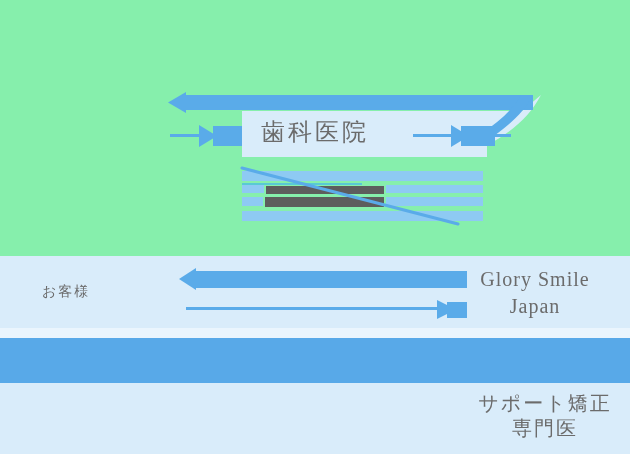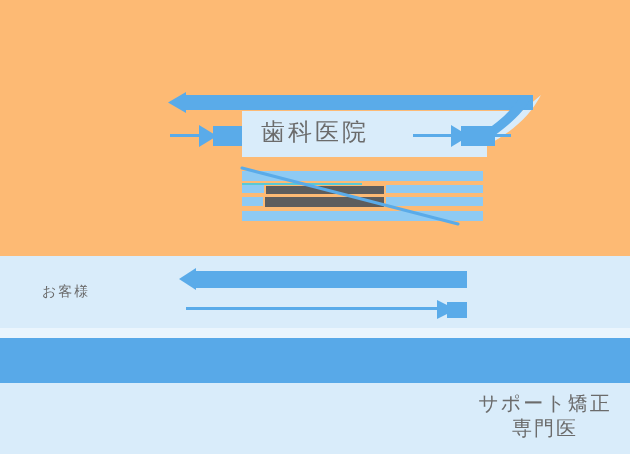--- a/index.html
+++ b/index.html
@@ -1,20 +1,20 @@
 <!DOCTYPE html>
 <html><head>
 <meta charset="utf-8">
 <style>
   html,body { margin:0; padding:0; }
   .stage {
     position: relative;
     width: 630px;
     height: 454px;
-    background: #fdba74;
+    background: #86efac;
     overflow: hidden;
     font-family: Liberation Serif, serif;
   }
   .gfx {
     position: absolute;
     left: 0; top: 0;
     width: 630px; height: 454px;
     display: block;
   }
   .label {
@@ -100,19 +100,23 @@
 
     <rect x="0" y="338" width="630" height="45" fill="#58a9e8"></rect>
 
     <rect x="0" y="383" width="630" height="71" fill="#d9ecfa"></rect>
   </svg>
 
   <div class="label label-clinic">歯科医院</div>
 
   <div class="label label-customer">お客様</div>
 
+  <div class="label label-company">
+    <span class="label-line">Glory Smile</span>
+    <span class="label-line">Japan</span>
+  </div>
 
   <div class="label label-specialist">
     <span class="label-line">サポート矯正</span>
     <span class="label-line">専門医</span>
   </div>
 
 </div>
 
 </body></html>

